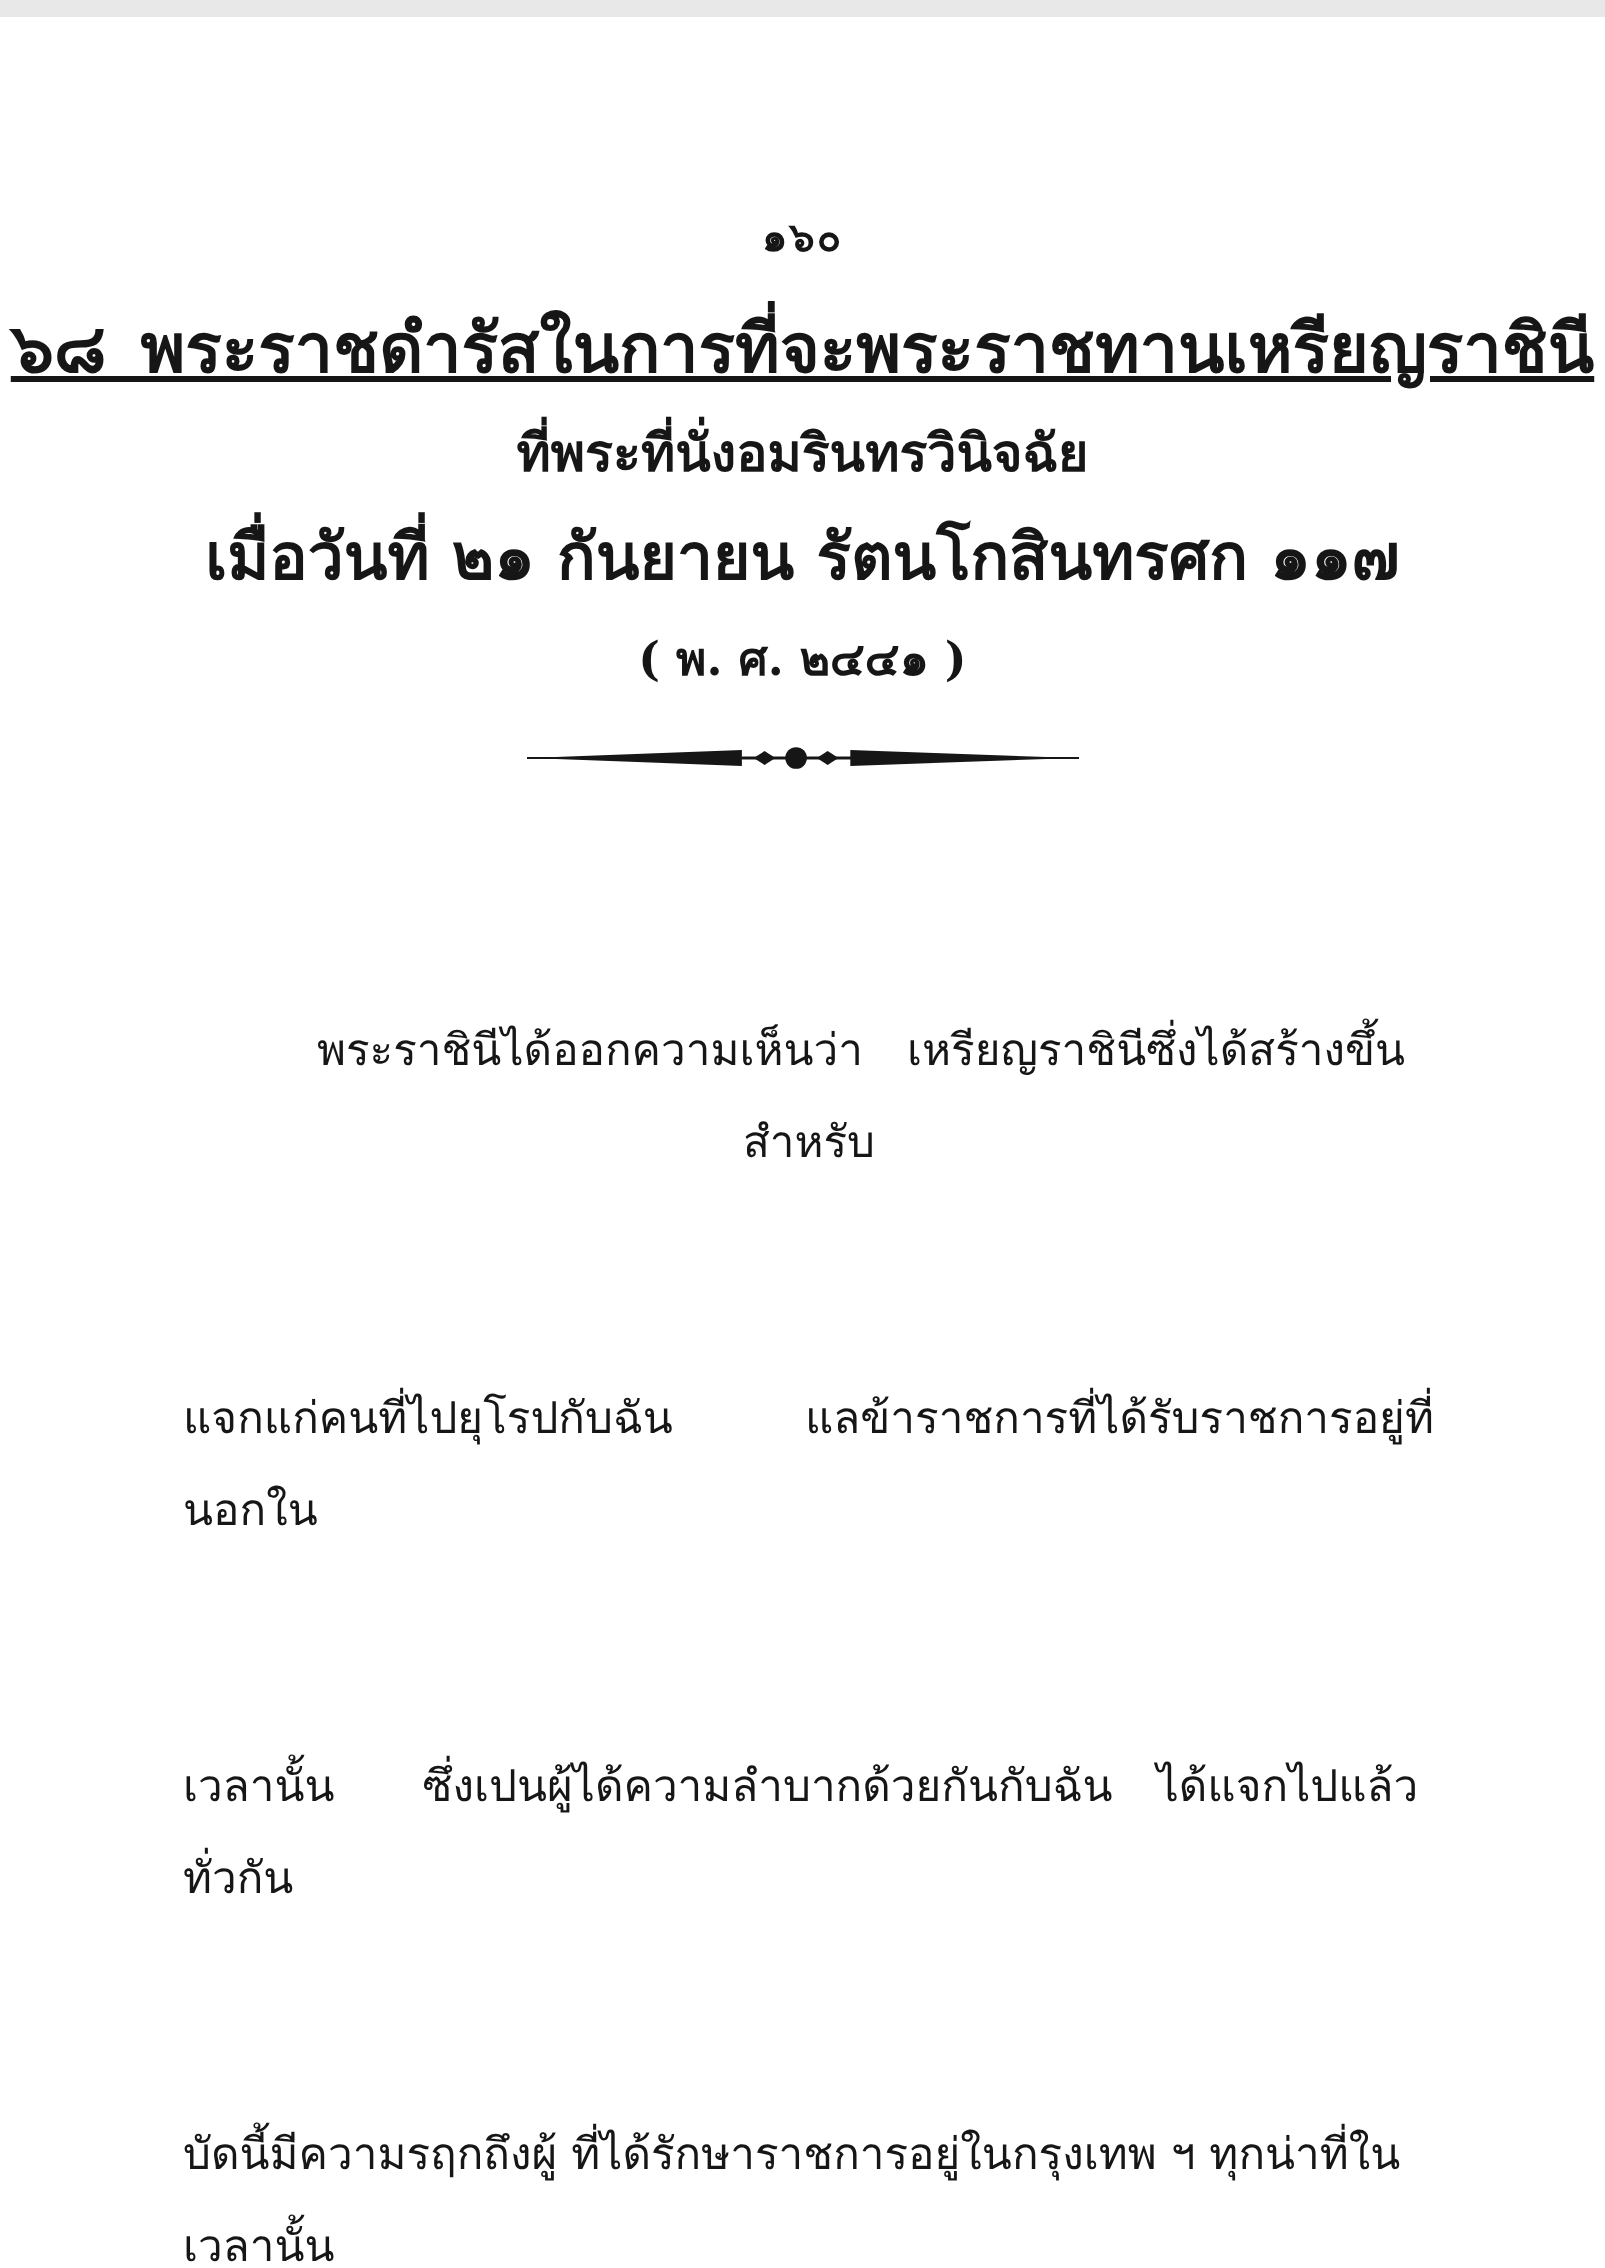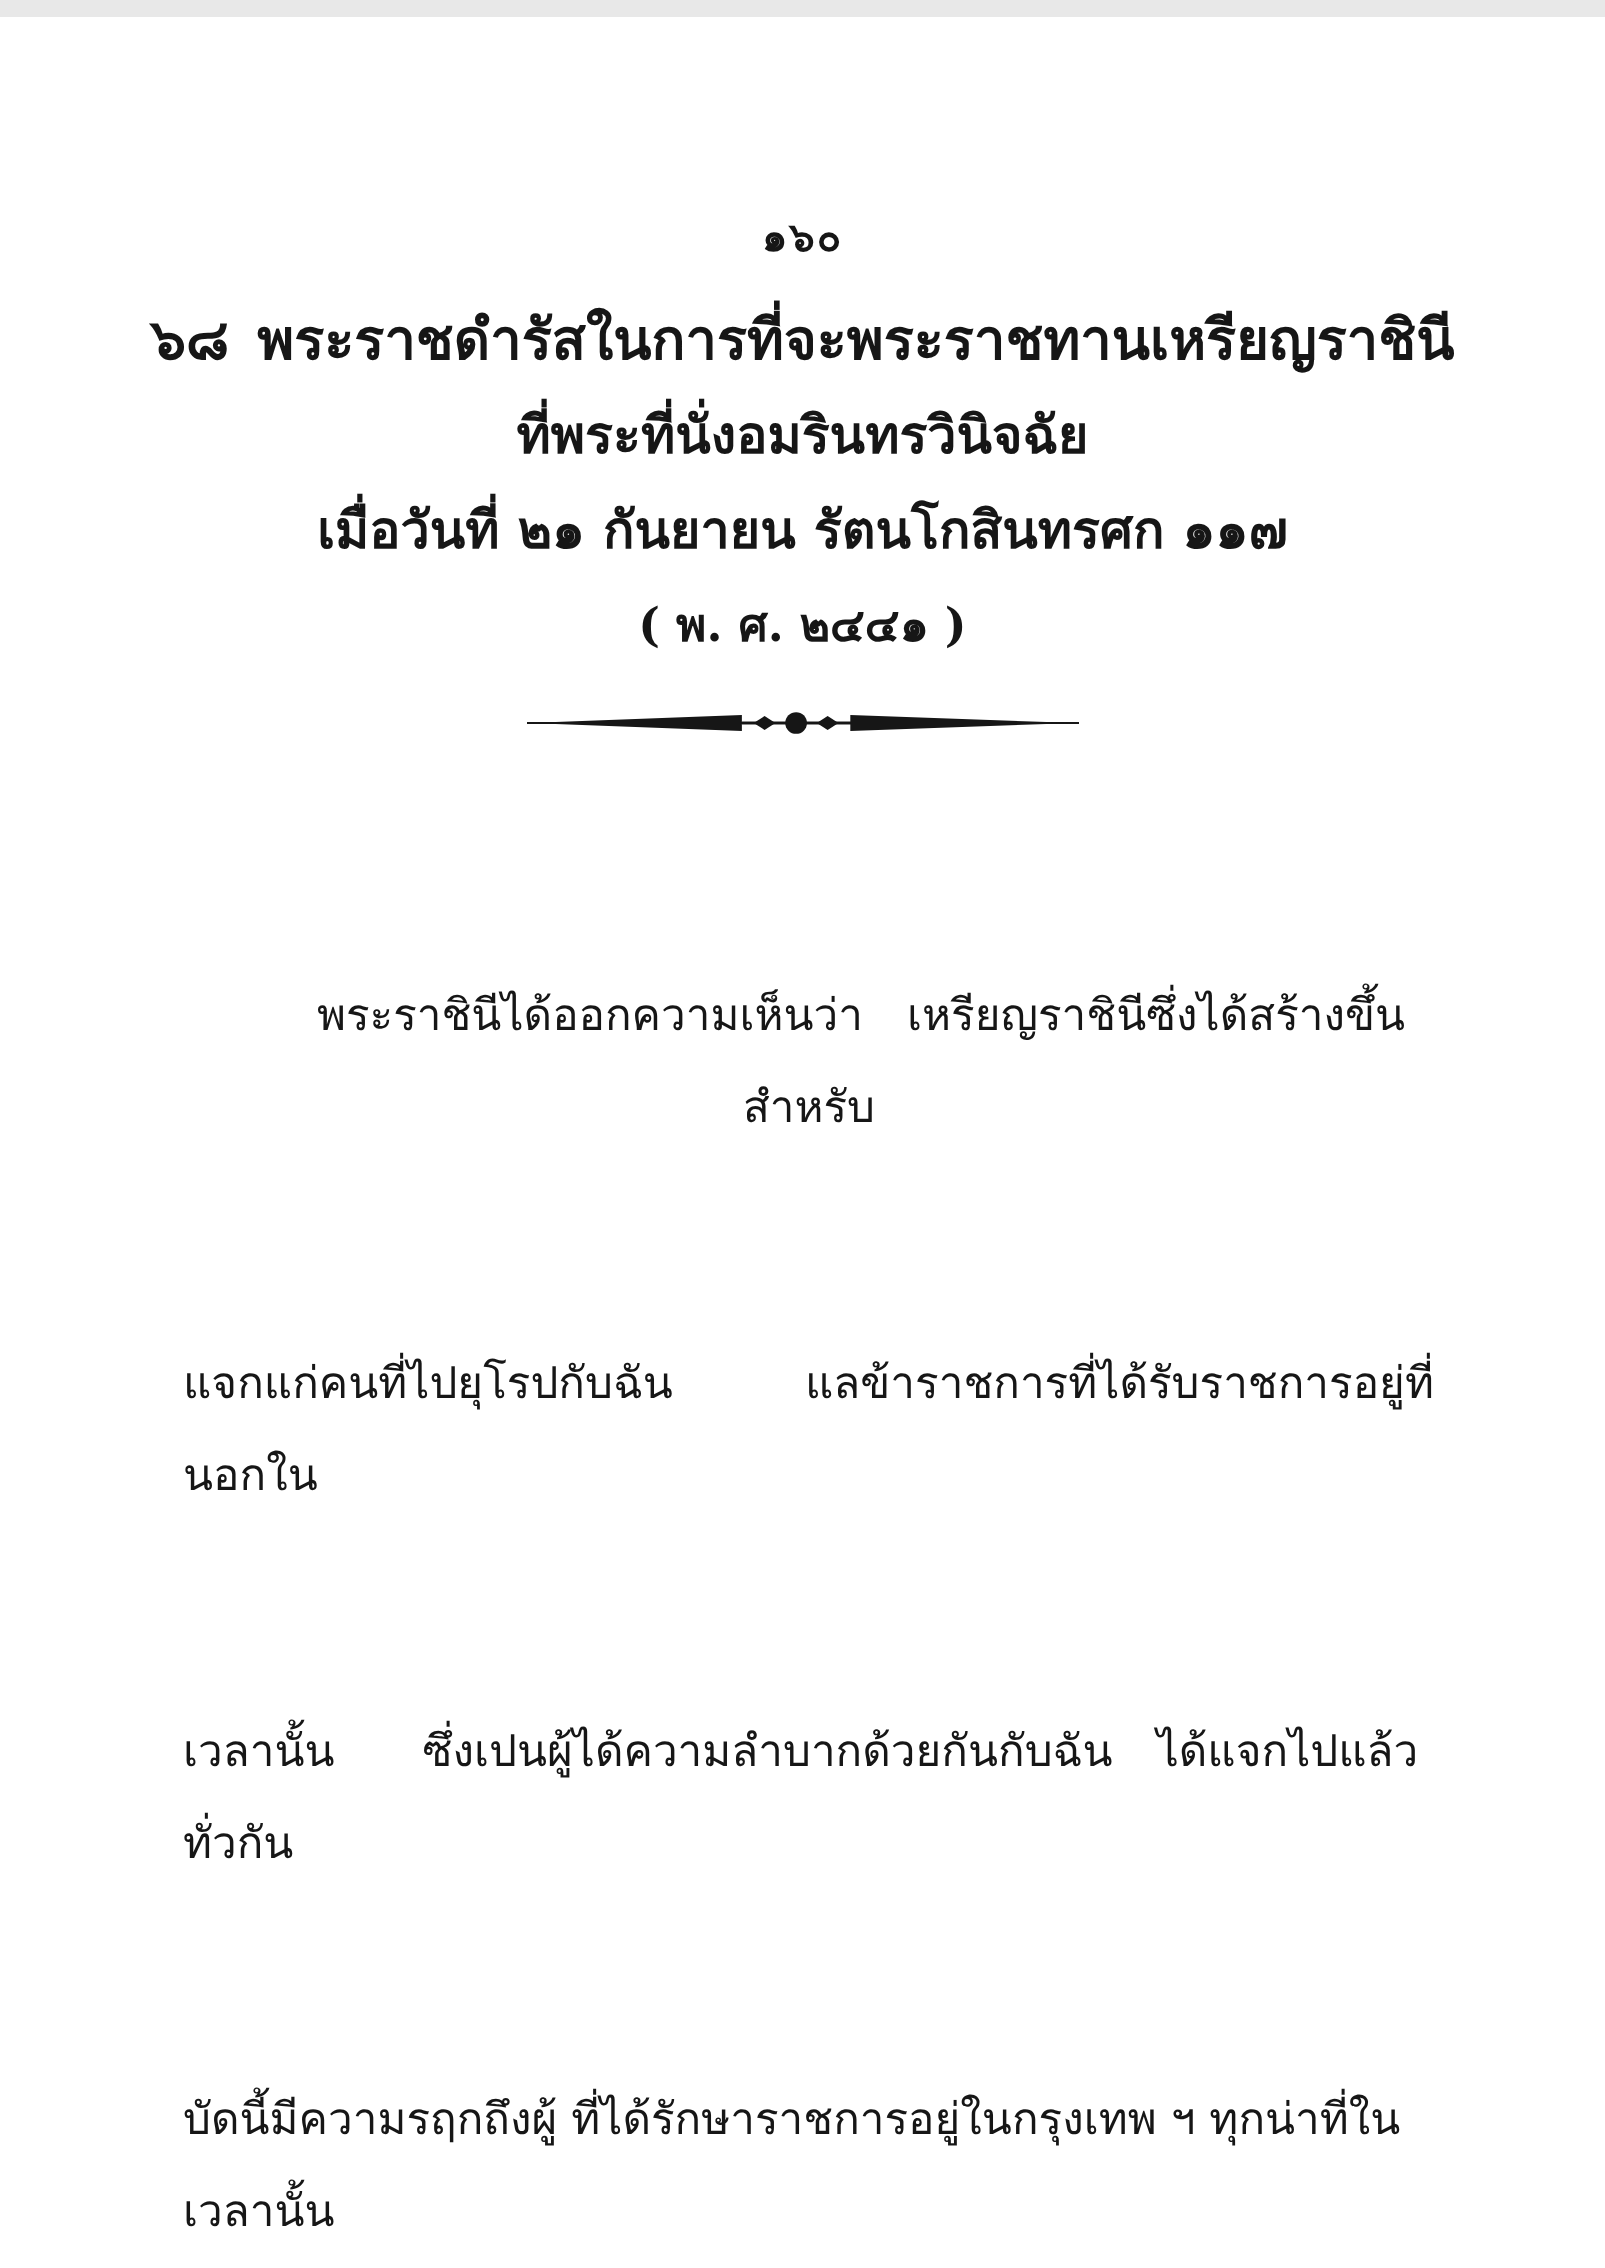--- a/index.html
+++ b/index.html
@@ -22,33 +22,34 @@
     text-align: center;
     font-size: 40px;
     font-weight: bold;
     letter-spacing: 2px;
   }
   .title-block {
     text-align: center;
   }
   .title-line-1 {
     margin-top: 28px;
-    font-size: 56px;
+    font-size: 68px;
     font-weight: bold;
     line-height: 1.5;
+    text-decoration: underline;
   }
   .title-line-2 {
     margin-top: 18px;
     font-size: 52px;
     font-weight: bold;
     line-height: 1.4;
   }
   .title-line-3 {
     margin-top: 22px;
-    font-size: 52px;
+    font-size: 64px;
     font-weight: bold;
     line-height: 1.4;
   }
   .title-line-4 {
     margin-top: 26px;
     font-size: 46px;
     font-weight: bold;
     line-height: 1.4;
     text-align: center;
   }

